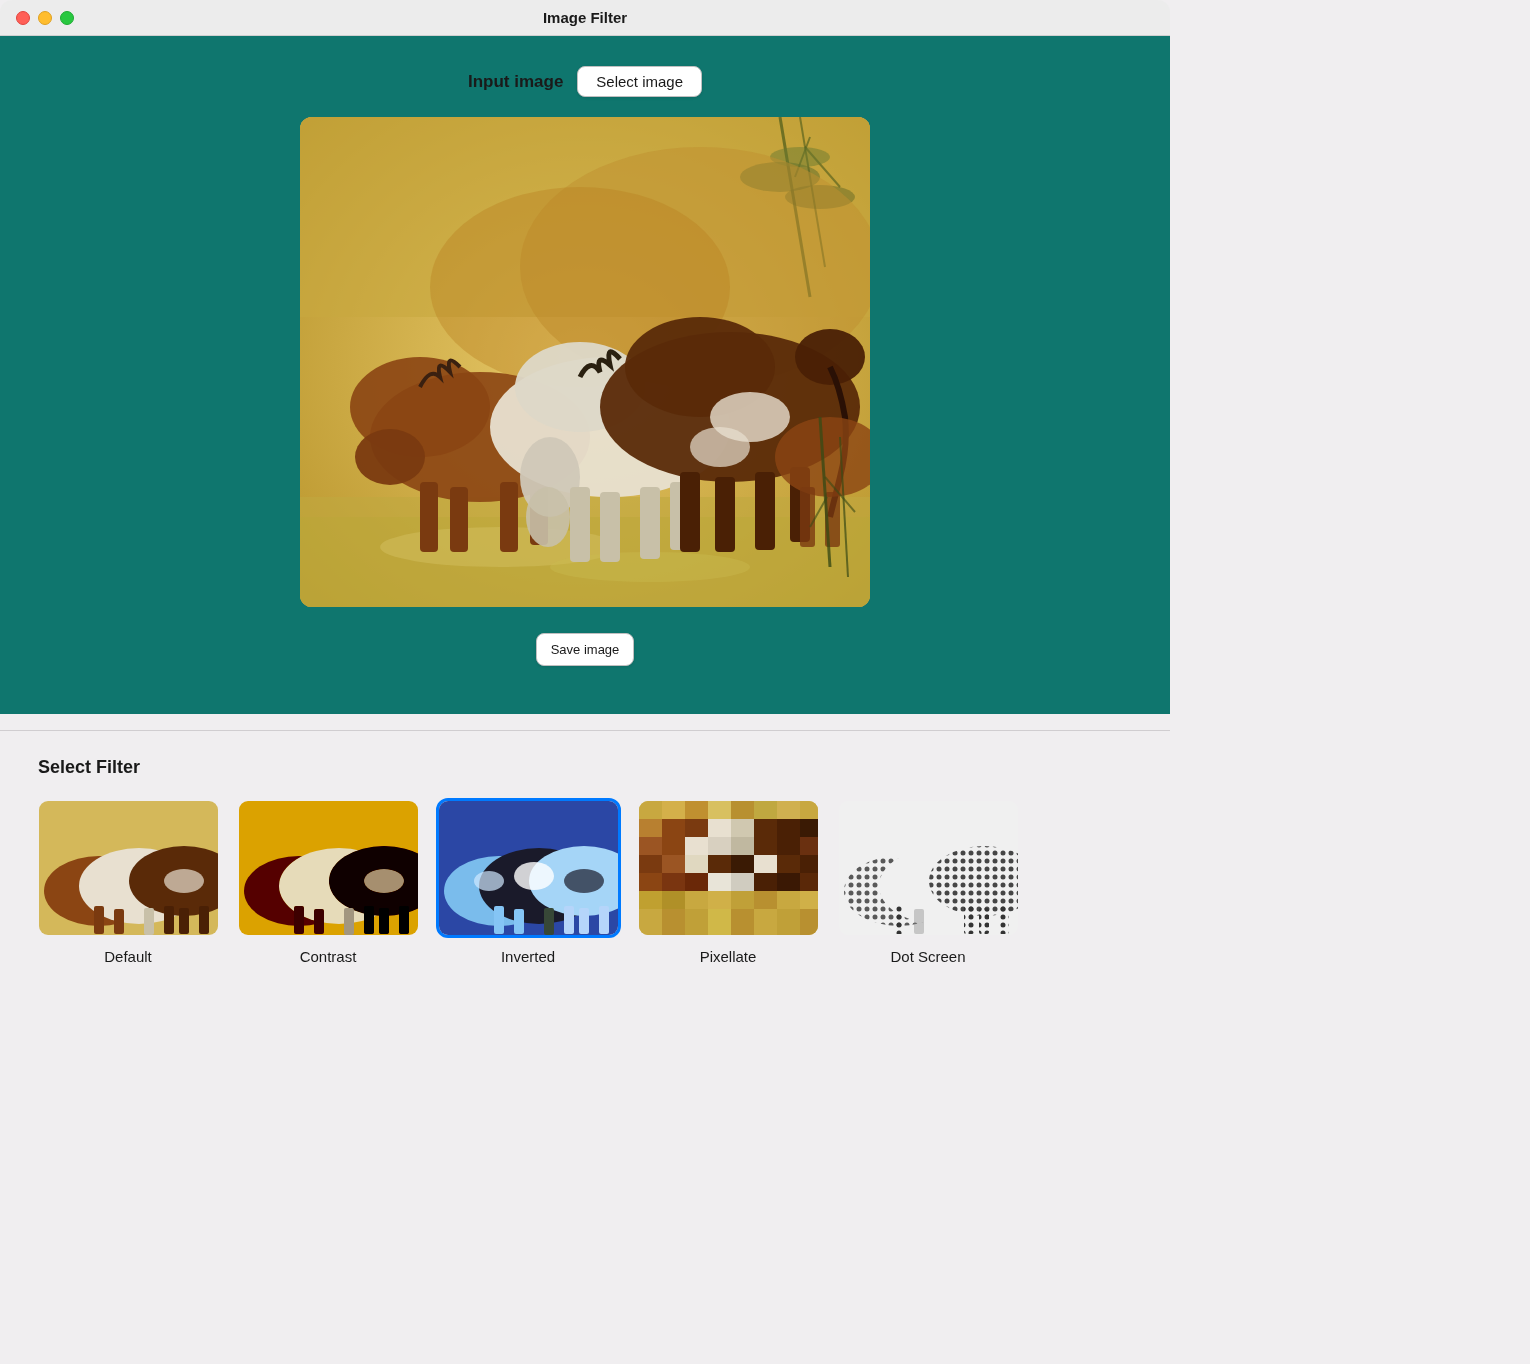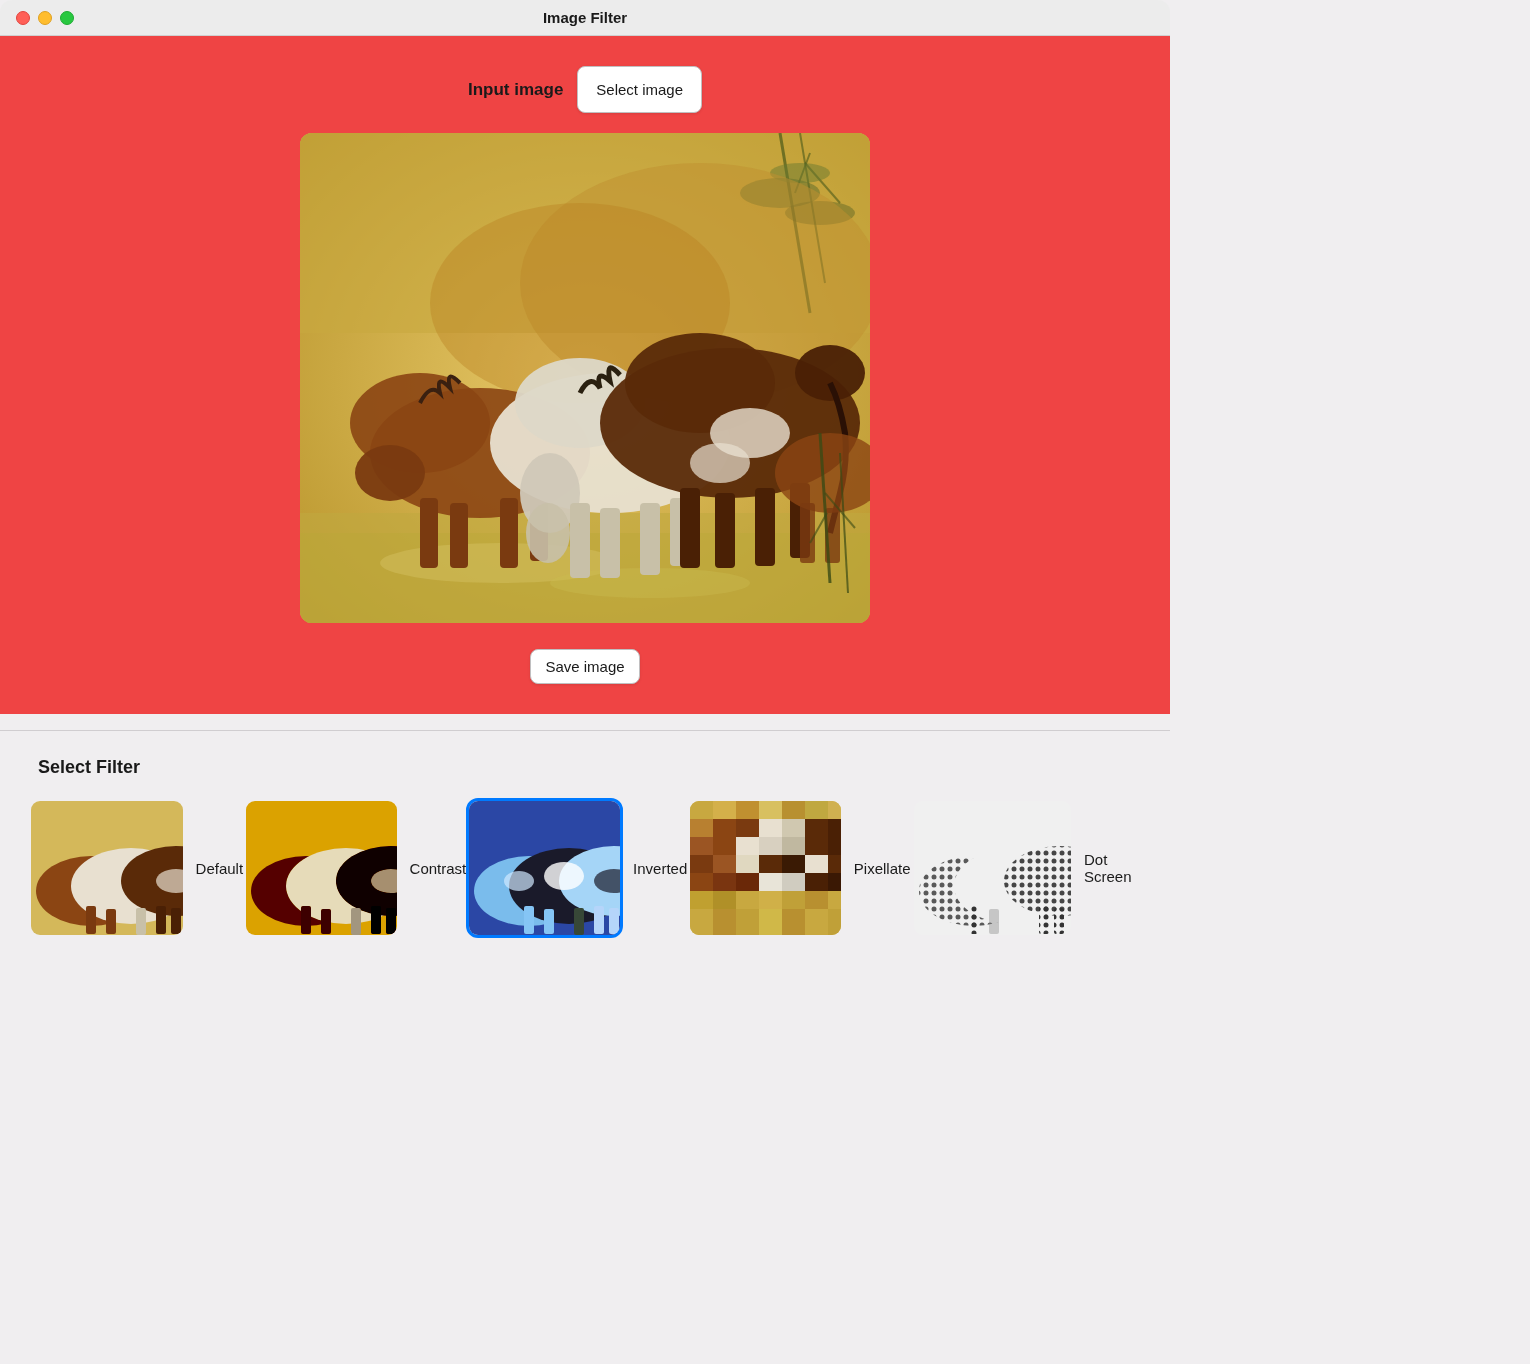--- a/index.html
+++ b/index.html
@@ -44,21 +44,21 @@
       position: absolute;
       left: 50%;
       transform: translateX(-50%);
       font-size: 15px;
       font-weight: 600;
       color: #1a1a1a;
     }
 
     
     .main-content {
-      background: #ef4444;
+      background: #0f766e;
       padding: 30px 0 20px 0;
       display: flex;
       flex-direction: column;
       align-items: center;
     }
 
     
     .input-image-row {
       display: flex;
       align-items: center;
@@ -69,21 +69,21 @@
     .input-image-label {
       font-size: 17px;
       font-weight: 700;
       color: #1a1a1a;
     }
 
     .select-image-btn {
       background: #ffffff;
       border: 1px solid #c0bfc0;
       border-radius: 8px;
-      padding: 14px 18px;
+      padding: 6px 18px;
       font-size: 15px;
       color: #1a1a1a;
       cursor: pointer;
       box-shadow: 0 1px 3px rgba(0,0,0,0.1);
       text-align: center;
     }
 
     
     .image-container {
       width: 570px;
@@ -94,25 +94,25 @@
       background: #c8a84b;
       position: relative;
     }
 
     
     .save-btn {
       background: #ffffff;
       border: 1px solid #c0bfc0;
       border-radius: 8px;
       padding: 8px 14px;
-      font-size: 15px;
+      font-size: 13px;
       color: #1a1a1a;
       cursor: pointer;
       box-shadow: 0 1px 3px rgba(0,0,0,0.1);
-      margin-bottom: 10px;
+      margin-bottom: 28px;
     }
 
     
     .divider {
       width: 100%;
       height: 1px;
       background: #d0cdd0;
       margin: 16px 0;
     }
 
@@ -133,21 +133,21 @@
 
     .filters-row {
       display: flex;
       gap: 0;
       align-items: flex-end;
       overflow-x: auto;
     }
 
     .filter-item {
       display: flex;
-      flex-direction: row;
+      flex-direction: column;
       align-items: center;
       gap: 10px;
       cursor: pointer;
       min-width: 200px;
     }
 
     .filter-thumbnail {
       width: 185px;
       height: 140px;
       border-radius: 12px;

